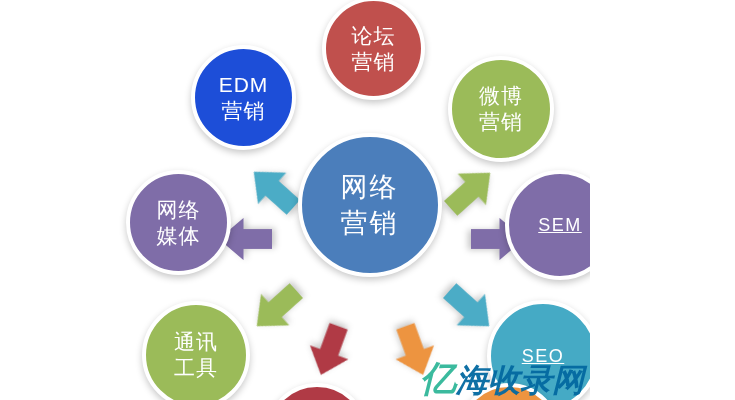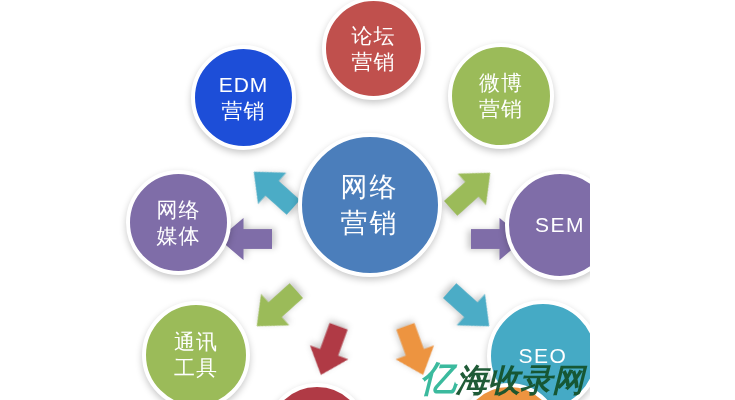--- a/index.html
+++ b/index.html
@@ -43,21 +43,21 @@
     letter-spacing: 2px;
   }
   .node-center .ln { margin: 3px 0; }
 
   .node-ring {
     font-size: 21px;
     font-weight: 400;
     letter-spacing: 1px;
   }
   .node-ring .ln { margin: 1px 0; }
-  .node-ring.latin { font-size: 21px; letter-spacing: 1.5px; }
+  .node-ring.latin { font-size: 18px; letter-spacing: 1.5px; text-decoration: underline; }
 
   
   .arrow {
     position: absolute;
     width: 62px;
     height: 62px;
     filter: drop-shadow(1px 3px 3px rgba(0,0,0,0.22));
   }
   .arrow svg { display: block; width: 100%; height: 100%; }
 
@@ -77,21 +77,21 @@
     font-style: italic;
     color: #2bb596;
     line-height: 0.95;
     opacity: 0.92;
     letter-spacing: -2px;
   }
   #watermark .wm-text {
     font-size: 32px;
     font-weight: bold;
     font-style: italic;
-    color: #14532d;
+    color: #0369a1;
     line-height: 1;
     letter-spacing: 0px;
     opacity: 0.95;
   }
 </style>
 </head>
 <body>
 
 <div id="stage">
 
@@ -145,21 +145,21 @@
 
   <div id="nodes-layer">
       <div class="node node-ring" style="left: 322px; top: -3px; width: 103px; height: 103px; background: rgb(192, 80, 77);">
         <span class="ln">论坛</span>
         <span class="ln">营销</span>
       </div>
       <div class="node node-ring" style="left: 191px; top: 45px; width: 105px; height: 105px; background: #1d4ed8;">
         <span class="ln">EDM</span>
         <span class="ln">营销</span>
       </div>
-      <div class="node node-ring" style="left: 448px; top: 43px; width: 106px; height: 106px; background: rgb(155, 187, 89);">
+      <div class="node node-ring" style="left: 448px; top: 56px; width: 106px; height: 106px; background: rgb(155, 187, 89);">
         <span class="ln">微博</span>
         <span class="ln">营销</span>
       </div>
       <div class="node node-ring" style="left: 126px; top: 170px; width: 105px; height: 105px; background: rgb(127, 109, 168);">
         <span class="ln">网络</span>
         <span class="ln">媒体</span>
       </div>
       <div class="node node-ring latin" style="left: 505px; top: 170px; width: 110px; height: 110px; background: rgb(127, 109, 168);">
         <span class="ln">SEM</span>
       </div>

